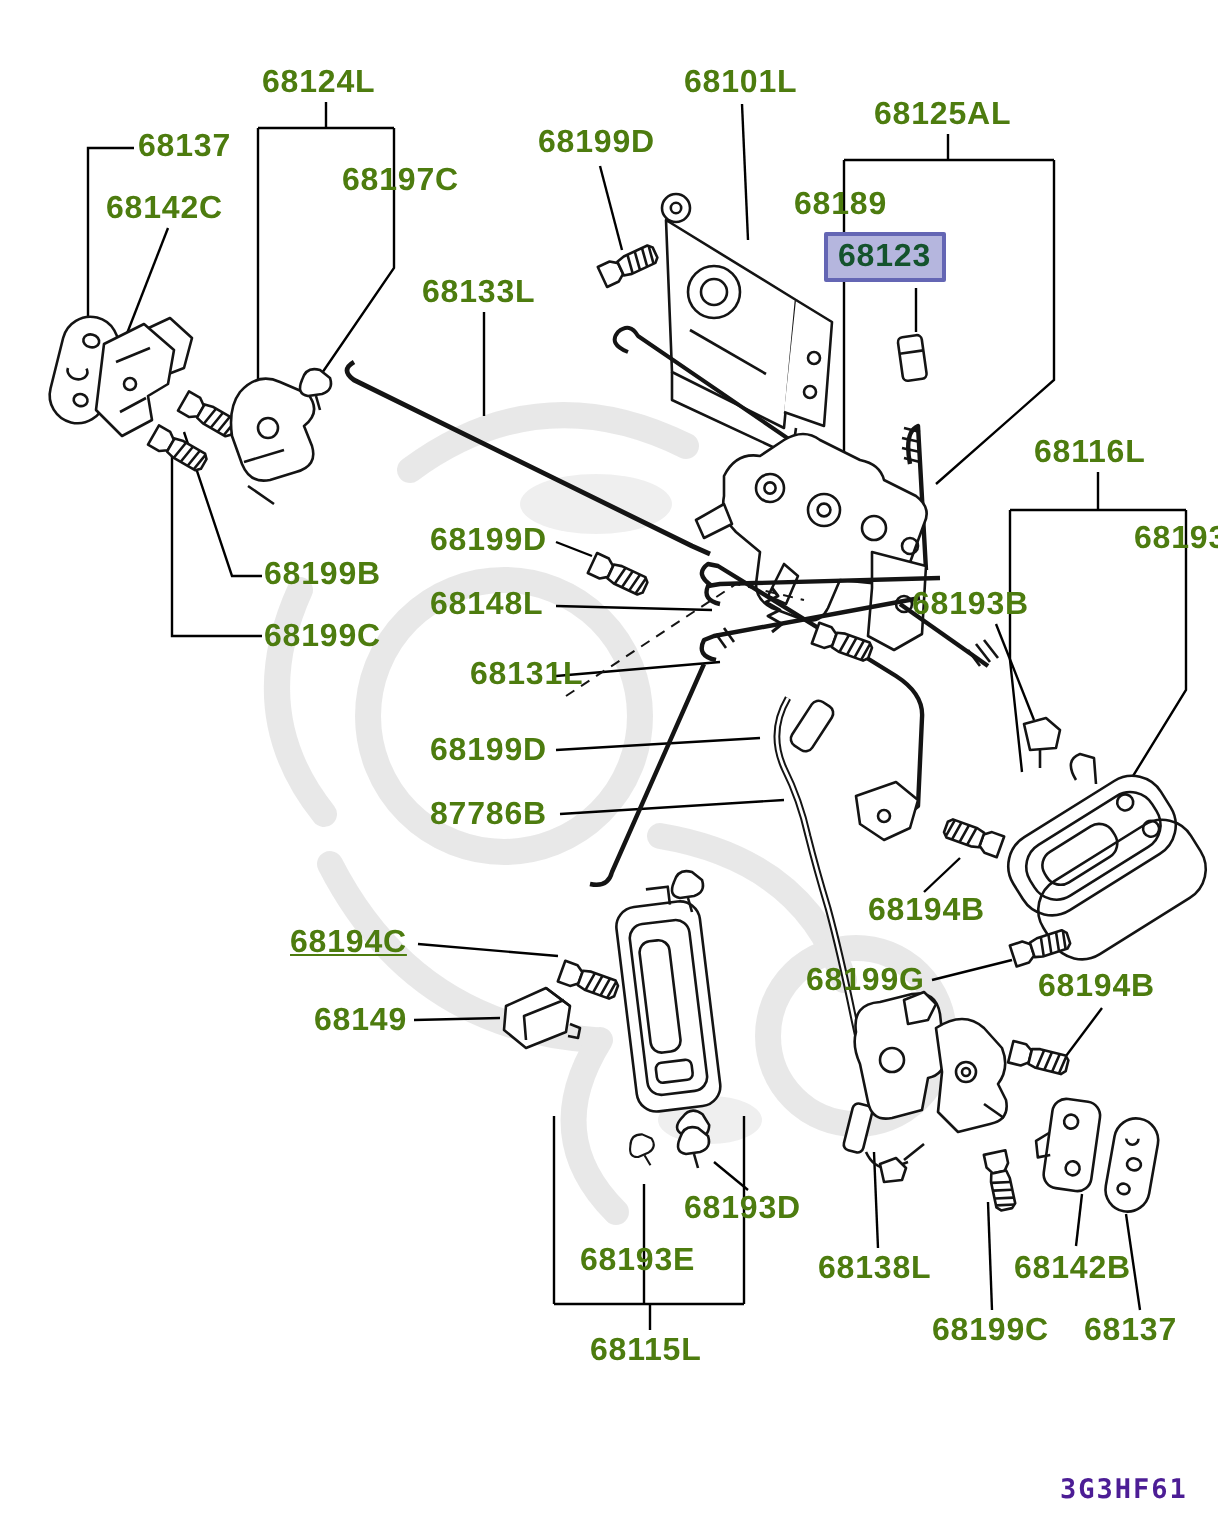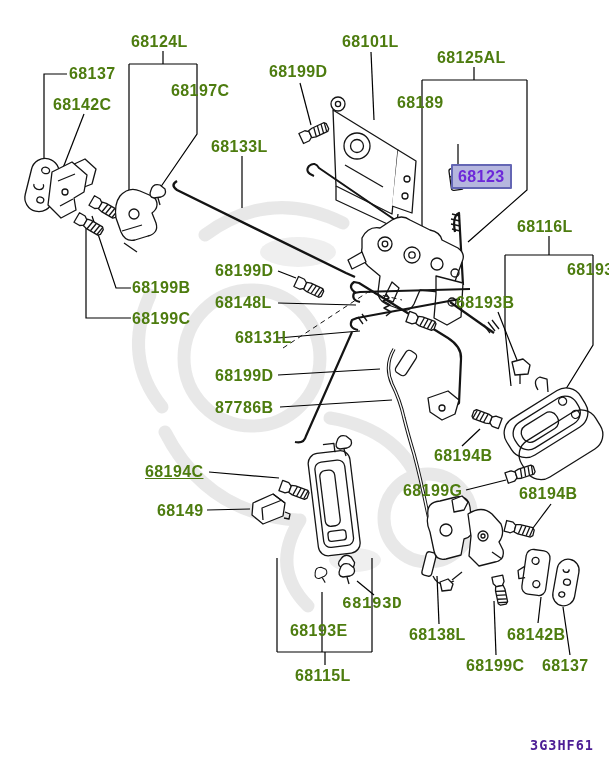--- a/index.html
+++ b/index.html
@@ -259,37 +259,37 @@
   <div class="label-layer">
       <div class="part-label" style="left: 131px; top: 33px;">68124L</div>
       <div class="part-label" style="left: 69px; top: 65px;">68137</div>
       <div class="part-label" style="left: 53px; top: 96px;">68142C</div>
       <div class="part-label" style="left: 171px; top: 82px;">68197C</div>
       <div class="part-label" style="left: 211px; top: 138px;">68133L</div>
       <div class="part-label" style="left: 269px; top: 63px;">68199D</div>
       <div class="part-label" style="left: 342px; top: 33px;">68101L</div>
       <div class="part-label" style="left: 437px; top: 49px;">68125AL</div>
       <div class="part-label" style="left: 397px; top: 94px;">68189</div>
-      <div class="part-label highlighted" style="left: 451px; top: 116px; background: rgb(181, 182, 222); border-color: rgb(100, 102, 180); color: #6d28d9; margin-top: 48px;">68123</div>
+      <div class="part-label highlighted" style="left: 412px; top: 116px; background: rgb(181, 182, 222); border-color: rgb(100, 102, 180); color: #14532d;">68123</div>
       <div class="part-label" style="left: 517px; top: 218px;">68116L</div>
       <div class="part-label" style="left: 523px; top: 261px; margin-left: 44px;">68193C</div>
       <div class="part-label" style="left: 132px; top: 279px;">68199B</div>
       <div class="part-label" style="left: 132px; top: 310px;">68199C</div>
       <div class="part-label" style="left: 215px; top: 262px;">68199D</div>
       <div class="part-label" style="left: 215px; top: 294px;">68148L</div>
       <div class="part-label" style="left: 456px; top: 294px;">68193B</div>
       <div class="part-label" style="left: 215px; top: 329px; margin-left: 20px;">68131L</div>
       <div class="part-label" style="left: 215px; top: 367px;">68199D</div>
       <div class="part-label" style="left: 215px; top: 399px;">87786B</div>
       <div class="part-label" style="left: 145px; top: 463px; text-decoration: underline;">68194C</div>
       <div class="part-label" style="left: 157px; top: 502px;">68149</div>
       <div class="part-label" style="left: 434px; top: 447px;">68194B</div>
       <div class="part-label" style="left: 403px; top: 482px;">68199G</div>
       <div class="part-label" style="left: 519px; top: 485px;">68194B</div>
-      <div class="part-label" style="left: 342px; top: 596px; font-family: Liberation Mono, monospace;">68193D</div>
+      <div class="part-label" style="left: 342px; top: 596px;">68193D</div>
       <div class="part-label" style="left: 290px; top: 622px;">68193E</div>
       <div class="part-label" style="left: 295px; top: 667px;">68115L</div>
       <div class="part-label" style="left: 409px; top: 626px;">68138L</div>
       <div class="part-label" style="left: 507px; top: 626px;">68142B</div>
       <div class="part-label" style="left: 466px; top: 657px;">68199C</div>
       <div class="part-label" style="left: 542px; top: 657px;">68137</div>
     </div>
 
   <div class="figure-code">3G3HF61</div>
 </div>

